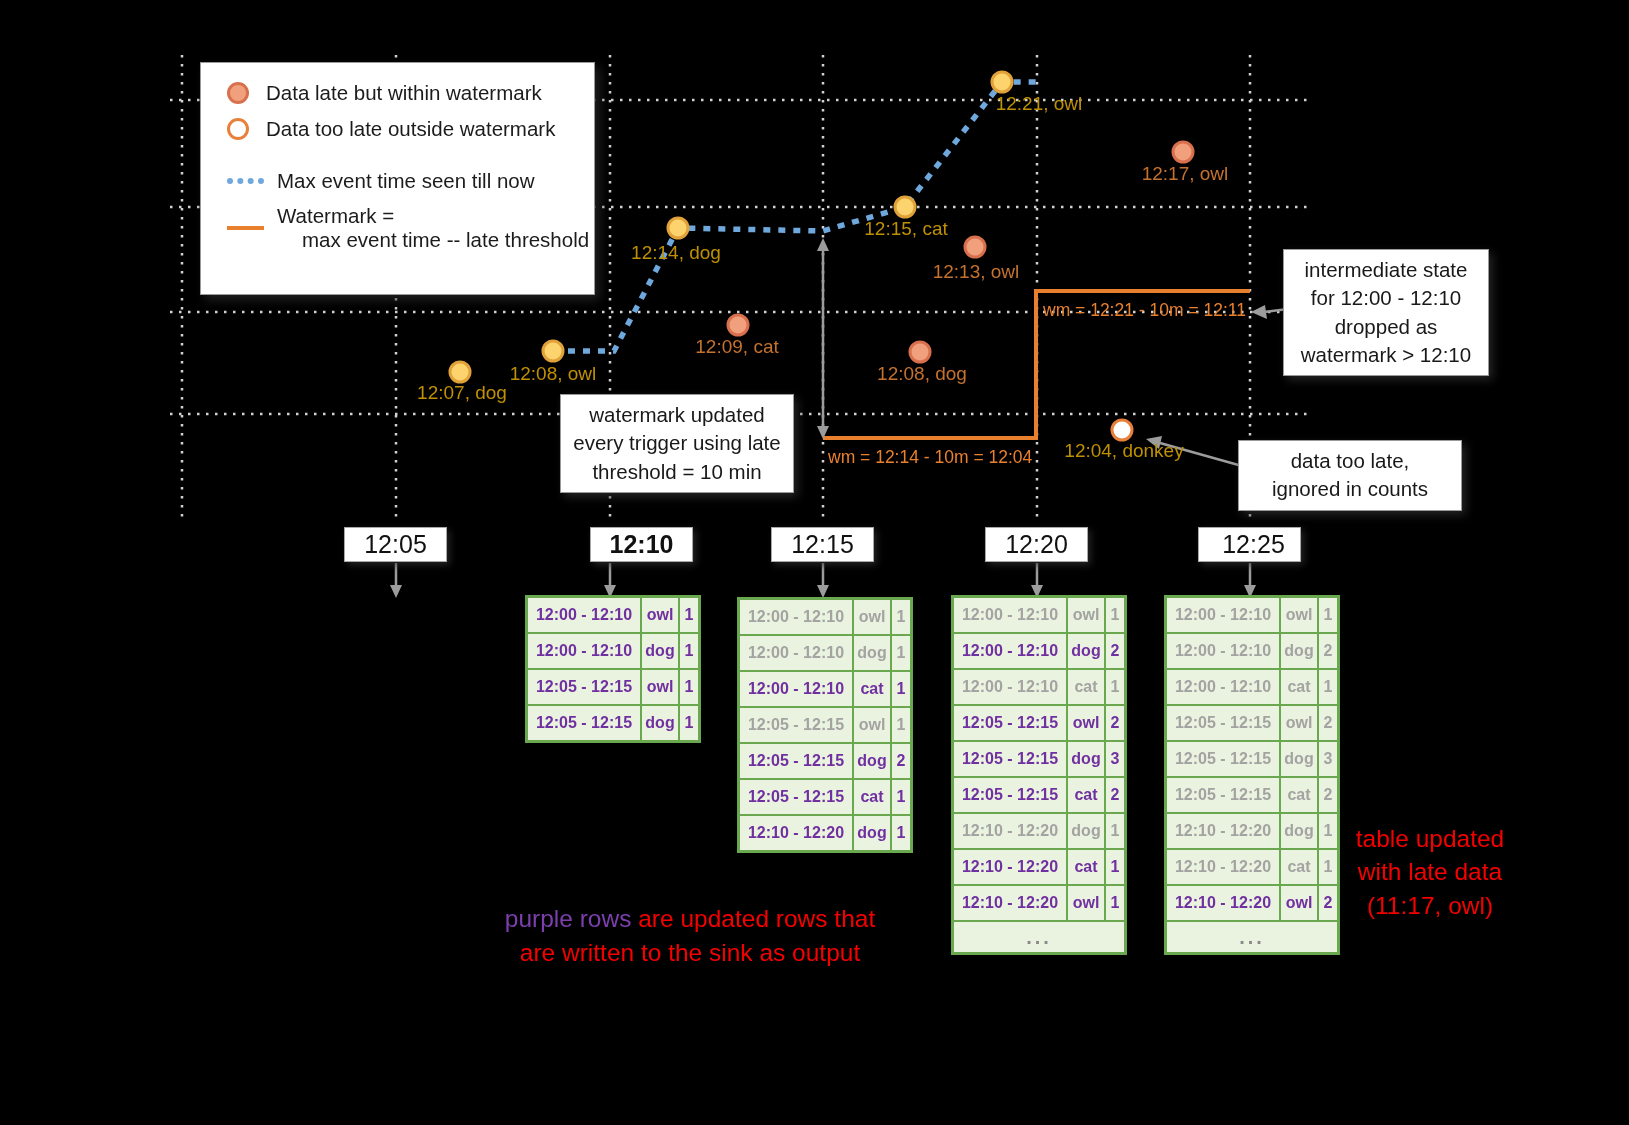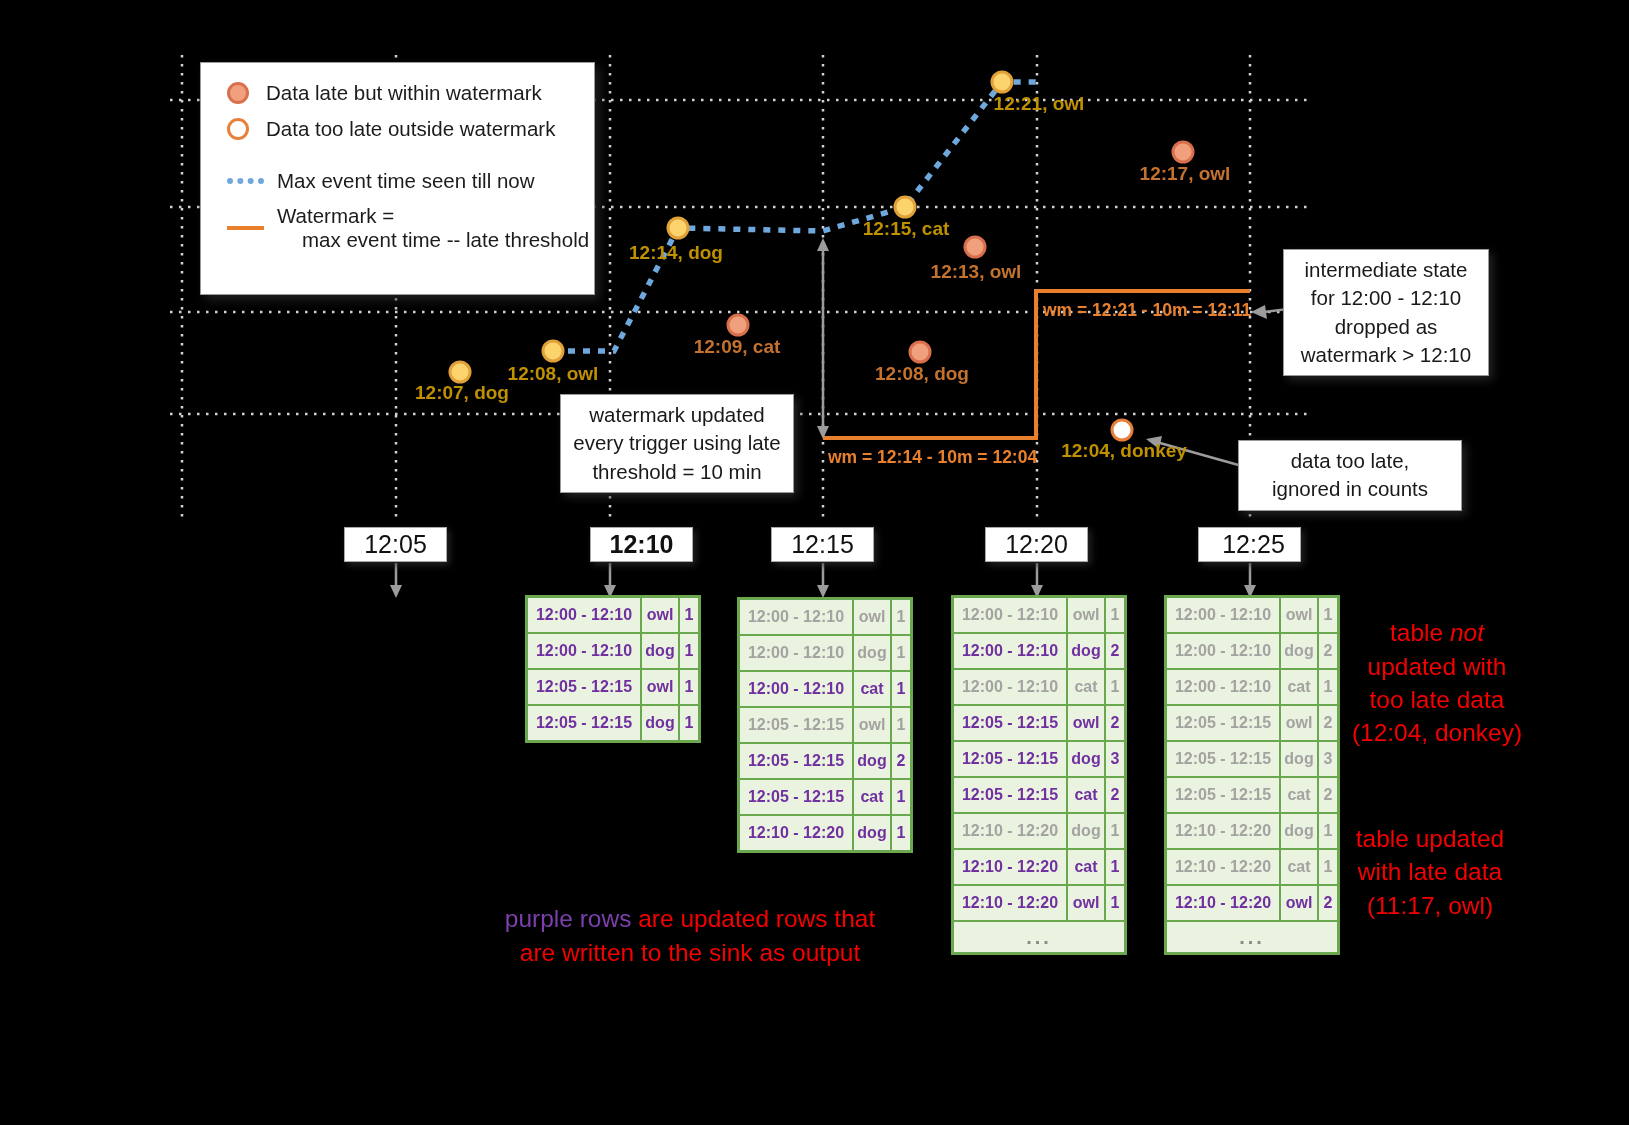--- a/index.html
+++ b/index.html
@@ -32,29 +32,29 @@
   
   .dot {
     position: absolute; width: 17px; height: 17px; border-radius: 50%;
     transform: translate(-50%,-50%); z-index: 3; box-sizing: content-box;
   }
   .dot.ontime  { background: #fcd36c; border: 3.5px solid #e2a23a; }
   .dot.late    { background: #f1a07d; border: 3.5px solid #d9704d; }
   .dot.toolate { background: #fff;    border: 3.5px solid #e8803a; }
   .dot-label {
     position: absolute; transform: translate(-50%,-50%); white-space: nowrap;
-    font-size: 19px; font-weight: 700; z-index: 3;
+    font-size: 19px; font-weight: 400; z-index: 3;
   }
   .dot-label.ontime  { color: #bf9000; }
   .dot-label.late    { color: #c4722e; }
   .dot-label.toolate { color: #bf9000; }
 
   
   .wm-label {
-    position: absolute; color: #e8802e; font-size: 17.5px; font-weight: 700;
+    position: absolute; color: #e8802e; font-size: 17.5px; font-weight: 400;
     white-space: nowrap; z-index: 4;
   }
 
   
   .white-box {
     position: absolute; background: #fff; color: #191919;
     border: 1px solid #9a9a9a; box-sizing: border-box;
     text-align: center; font-size: 20.5px; line-height: 1.38;
     white-space: pre-line; padding: 6px 8px; z-index: 5;
     box-shadow: 4px 4px 9px rgba(45,45,45,.8);
@@ -308,26 +308,20 @@
         <div class="cell old">12:10 - 12:20</div>
         <div class="cell old">cat</div>
         <div class="cell old">1</div>
         <div class="cell updated">12:10 - 12:20</div>
         <div class="cell updated">owl</div>
         <div class="cell updated">2</div>
         <div class="cell ellipsis">...</div>
       </div>
     </div>
 
-  <div class="red-note" style="left:1437px; top:583px; width:200px;">
-    <span>table </span><em>not</em><span>
-updated with
-too late data
-(12:04, donkey)</span>
-  </div>
   <div class="red-note" style="left:1430px; top:822px; width:185px;">table updated
 with late data
 (11:17, owl)</div>
   <div class="purple-note" style="left:690px; top:869px;">
     <span class="purple">purple rows</span><span> are updated rows that
 are written to the sink as output</span>
   </div>
 
 </div>
 

